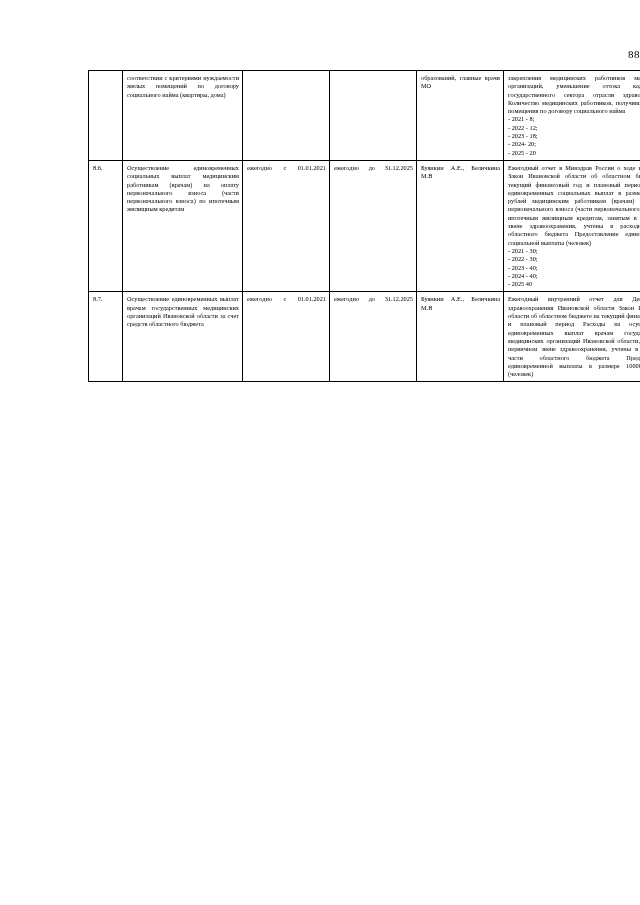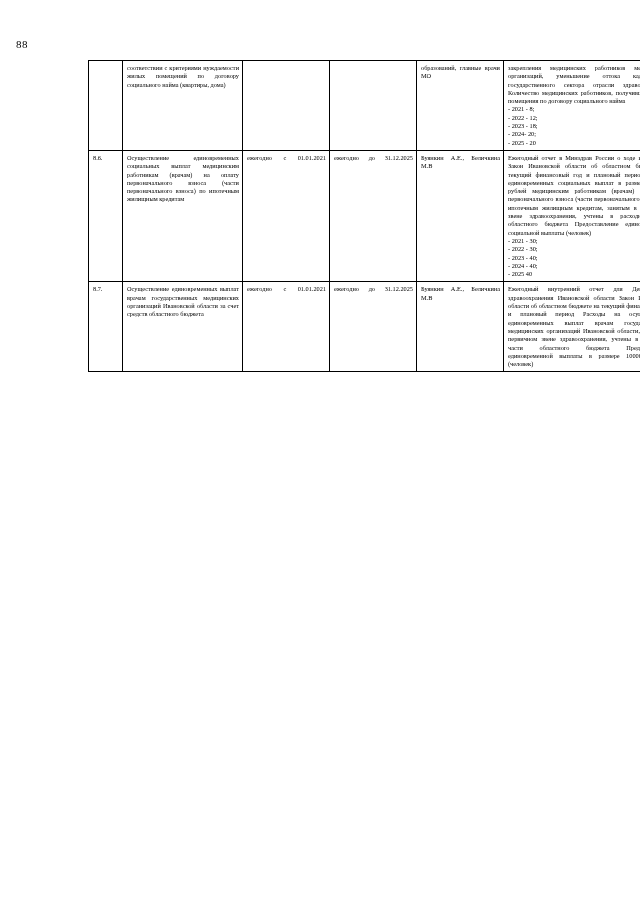--- a/index.html
+++ b/index.html
@@ -14,26 +14,25 @@
     color: #000000;
     position: relative;
   }
   .page {
     width: 640px;
     height: 905px;
     position: relative;
     box-sizing: border-box;
   }
   .page-number {
-    text-align: left;
+    text-align: right;
     font-size: 11px;
-    padding-top: 38px;
+    padding-top: 48px;
     padding-bottom: 10px;
     letter-spacing: 0.5px;
-    margin-left: 16px;
   }
   table.doc-table {
     border-collapse: collapse;
     width: 539px;
     margin-left: 88px;
     table-layout: fixed;
   }
   table.doc-table td {
     border: 1px solid #000000;
     vertical-align: top;

